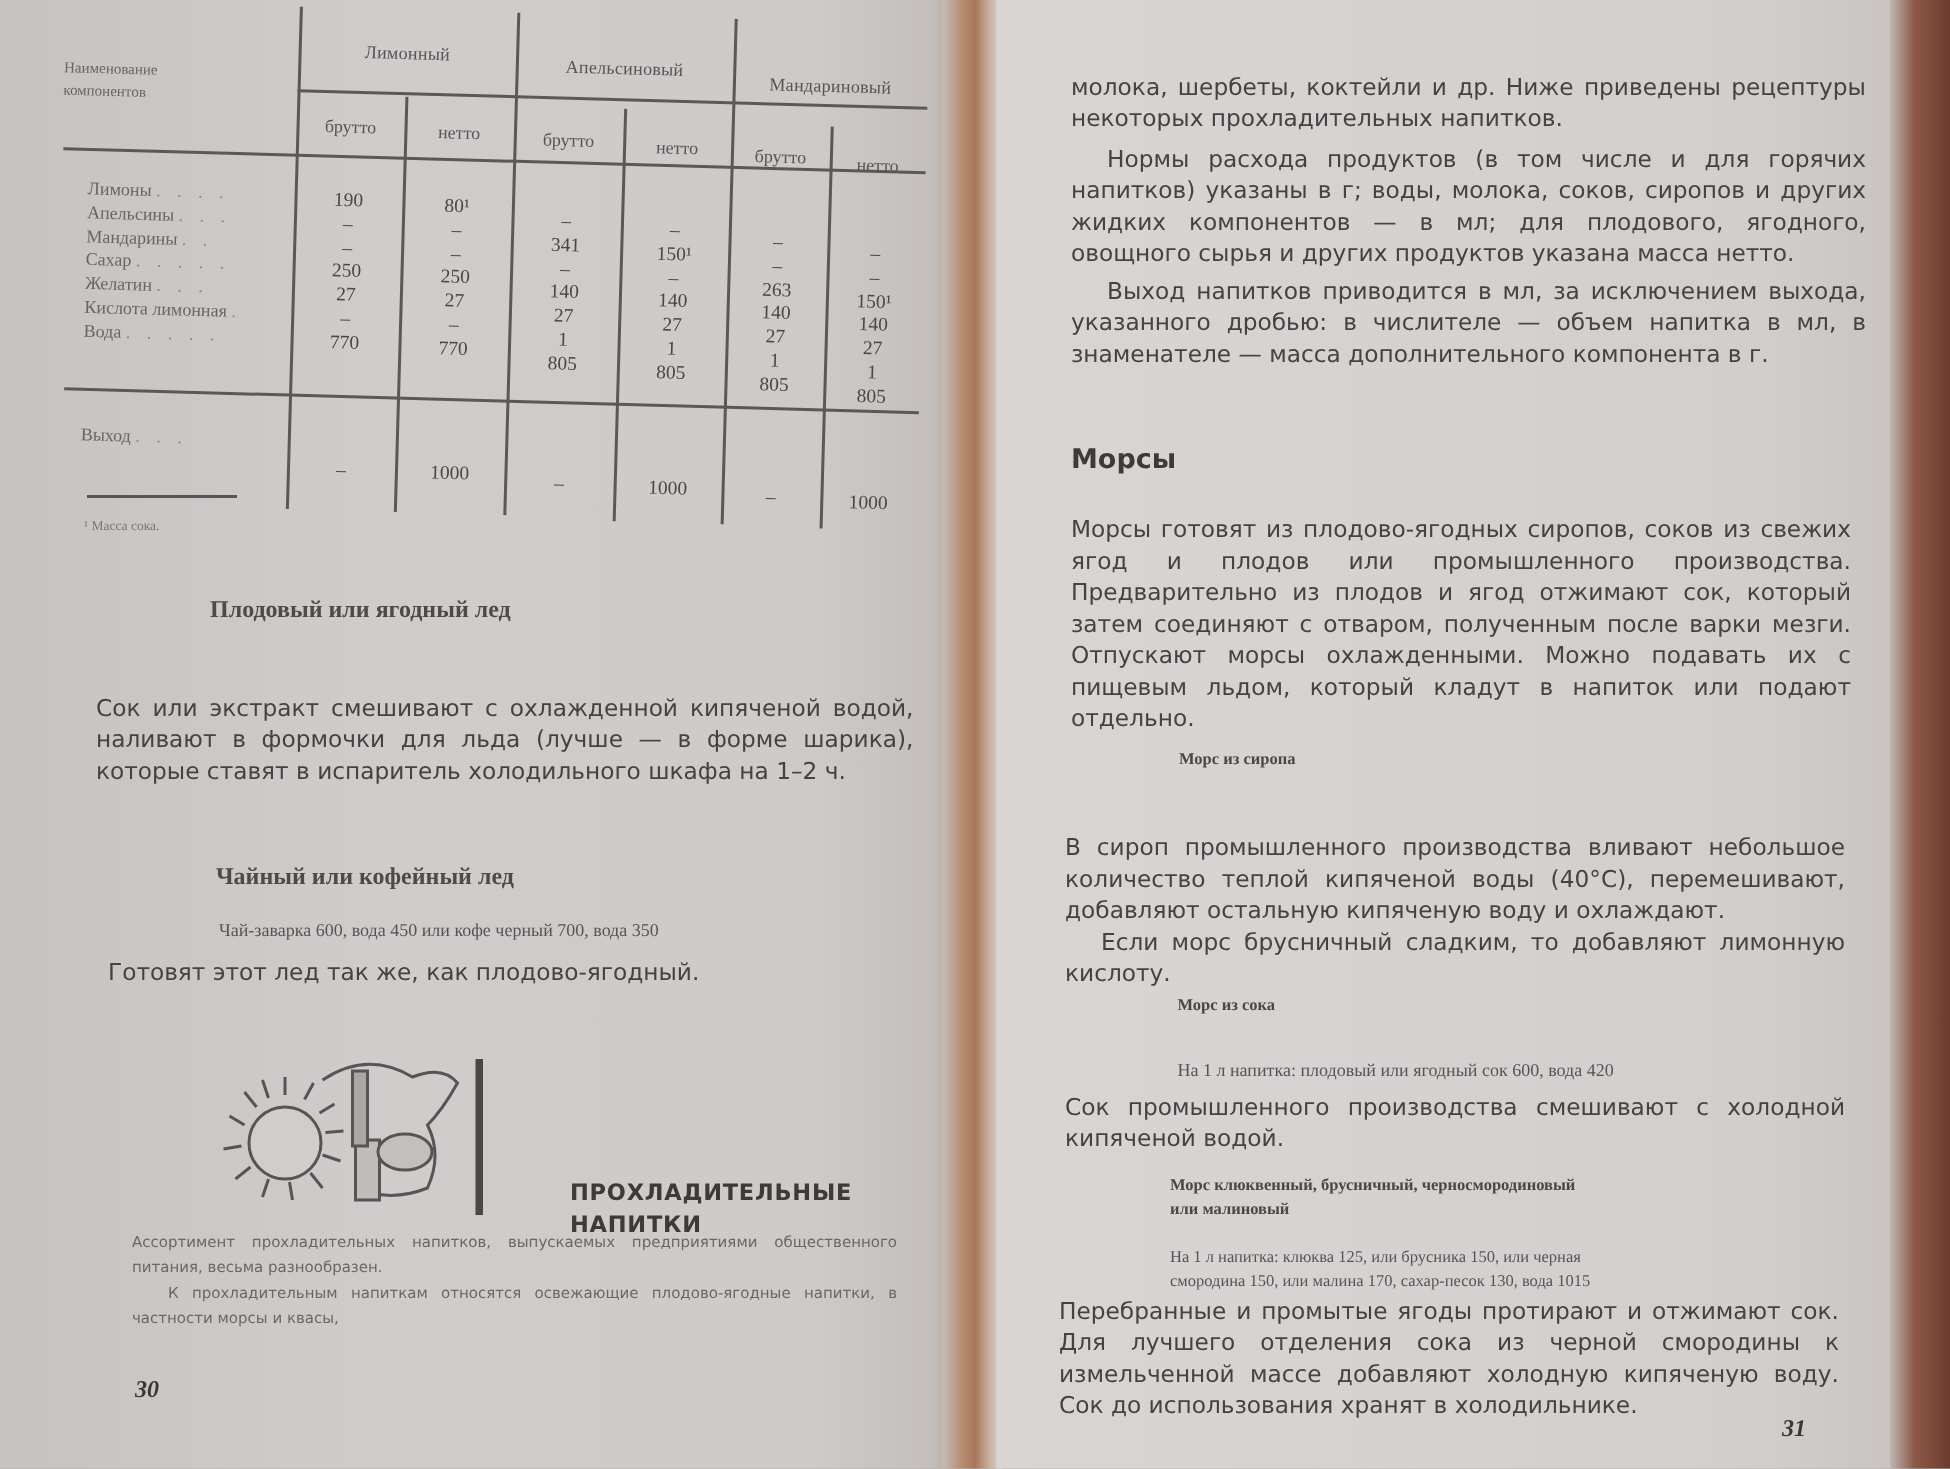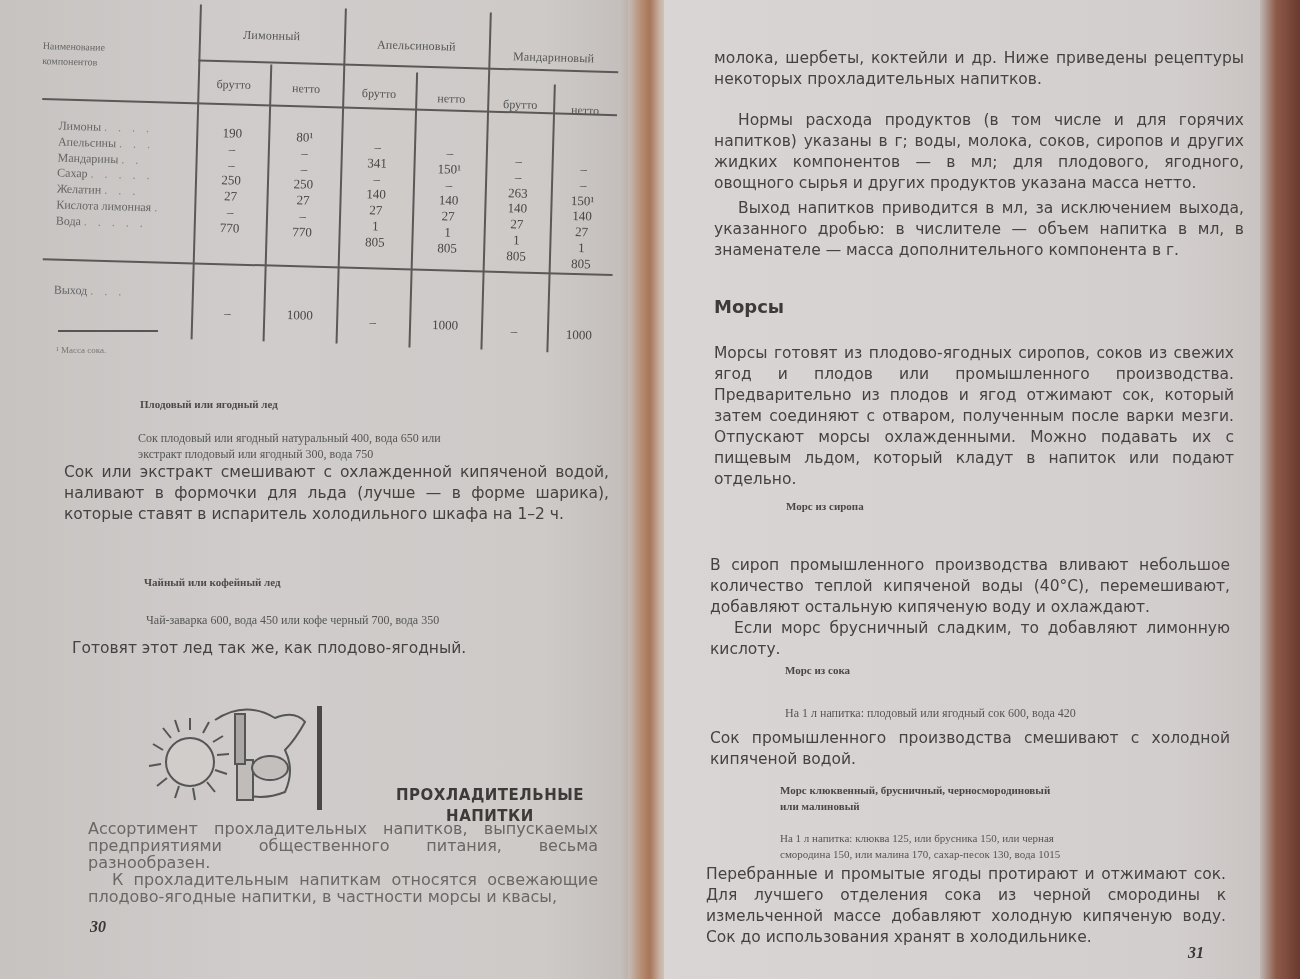--- a/index.html
+++ b/index.html
@@ -44,31 +44,31 @@
   .tbl .rowlabels { position: absolute; left: 22px; top: 118px; line-height: 15.8px; font-size: 12px; color: #666; }
   .tbl .rowlabels div { white-space: nowrap; }
   .tbl .rowlabels .dots { color: #888; letter-spacing: 4px; }
   .tbl .col { position: absolute; top: 120px; text-align: center; line-height: 15.8px; font-size: 13px; }
   .tbl .vyhod { position: absolute; top: 300px; font-size: 13px; text-align: center; }
   .tbl .comp-hdr { position: absolute; left: 4px; top: 38px; font-size: 10px; line-height: 15px; color: #666; }
   .footnote-rule { position: absolute; left: 58px; top: 330px; width: 100px; height: 1.5px; background: #555; }
   .footnote { position: absolute; left: 56px; top: 345px; font-size: 9px; color: #777; }
 
   
-  .recipe-title { position: absolute; font-size: 11px; font-weight: bold; color: #4d4a4a; }
+  .recipe-title { position: absolute; font-size: 16px; font-weight: bold; color: #4d4a4a; }
   .recipe-ingr { position: absolute; font-size: 12px; color: #555; line-height: 16px; text-align: justify; }
   .body-text { position: absolute; font-family: "DejaVu Sans", "Liberation Sans", sans-serif; font-size: 15.5px; line-height: 21px; color: #454242; text-align: justify; }
   .body-text .indent { text-indent: 24px; }
   .body-text p { margin: 0; }
 
   .illustration { position: absolute; left: 145px; top: 700px; width: 180px; height: 112px; }
   .chapter-title {
     position: absolute; left: 380px; top: 785px; width: 220px;
     font-family: "DejaVu Sans", "Liberation Sans", sans-serif;
-    font-weight: bold; font-size: 15px; line-height: 21px; text-align: center; color: #3d3a3a; letter-spacing: 0.5px;
+    font-weight: bold; font-size: 15px; line-height: 21px; text-align: left; color: #3d3a3a; letter-spacing: 0.5px;
   }
   .page-num { position: absolute; font-style: italic; font-weight: bold; font-size: 16px; color: #3a3737; }
 
   
   .section-title {
     position: absolute; left: 714px; top: 296px; font-family: "DejaVu Sans", "Liberation Sans", sans-serif;
     font-weight: bold; font-size: 18px; color: #3d3a3a;
   }
   .subtitle { position: absolute; font-size: 11px; font-weight: bold; color: #4a4747; }
 </style>
@@ -180,24 +180,20 @@
       <div class="vyhod" style="left:305px;width:73px;top:305px">–</div>
       <div class="vyhod" style="left:378px;width:72px;top:306px">1000</div>
       <div class="vyhod" style="left:450px;width:66px;top:310px">–</div>
       <div class="vyhod" style="left:516px;width:64px;top:312px">1000</div>
     </div>
 
     <div class="footnote-rule"></div>
     <div class="footnote">¹ Масса сока.</div>
 
     <div class="recipe-title" style="left:140px;top:398px">Плодовый или ягодный лед</div>
-    <div class="recipe-ingr" style="left:138px;top:430px;width:470px">
-      <div>Сок плодовый или ягодный натуральный 400, вода 650 или</div>
-      <div>экстракт плодовый или ягодный 300, вода 750</div>
-    </div>
     <div class="body-text" style="left:64px;top:462px;width:545px">
       <p>Сок или экстракт смешивают с охлажденной кипяченой водой, наливают в формочки для льда (лучше — в форме шарика), которые ставят в испаритель холодильного шкафа на 1–2 ч.</p>
     </div>
 
     <div class="recipe-title" style="left:144px;top:576px">Чайный или кофейный лед</div>
     <div class="recipe-ingr" style="left:146px;top:612px;width:462px">
       <div>Чай-заварка 600, вода 450 или кофе черный 700, вода 350</div>
     </div>
     <div class="body-text" style="left:72px;top:638px;width:540px">
       <p>Готовят этот лед так же, как плодово-ягодный.</p>
@@ -213,35 +209,35 @@
         <ellipse cx="125" cy="68" rx="18" ry="12" fill="#c2bfbd"></ellipse>
       </g>
       <rect x="172" y="6" width="5" height="104" fill="#4a4747"></rect>
     </svg>
 
     <div class="chapter-title">
       <div>ПРОХЛАДИТЕЛЬНЫЕ</div>
       <div>НАПИТКИ</div>
     </div>
 
-    <div class="body-text" style="left:88px;top:820px;width:510px;font-size:16px;line-height:17px;color:#6a6766">
+    <div class="body-text" style="left:88px;top:820px;width:510px;font-size:10px;line-height:17px;color:#6a6766">
       <p>Ассортимент прохладительных напитков, выпускаемых предприятиями общественного питания, весьма разнообразен.</p>
       <p class="indent">К прохладительным напиткам относятся освежающие плодово-ягодные напитки, в частности морсы и квасы,</p>
     </div>
 
     <div class="page-num" style="left:90px;top:918px">30</div>
   </div>
 
   <div class="gutter"></div>
 
   <div class="page page-right"></div>
 
   <div class="body-text" style="left:714px;top:48px;width:530px">
     <p>молока, шербеты, коктейли и др. Ниже приведены рецептуры некоторых прохладительных напитков.</p>
-    <p class="indent" style="margin-top:20px">Нормы расхода продуктов (в том числе и для горячих напитков) указаны в г; воды, молока, соков, сиропов и других жидких компонентов — в мл; для плодового, ягодного, овощного сырья и других продуктов указана масса нетто.</p>
+    <p class="indent" style="margin-top:6px">Нормы расхода продуктов (в том числе и для горячих напитков) указаны в г; воды, молока, соков, сиропов и других жидких компонентов — в мл; для плодового, ягодного, овощного сырья и других продуктов указана масса нетто.</p>
     <p class="indent" style="margin-top:4px">Выход напитков приводится в мл, за исключением выхода, указанного дробью: в числителе — объем напитка в мл, в знаменателе — масса дополнительного компонента в г.</p>
   </div>
 
   <div class="section-title">Морсы</div>
 
   <div class="body-text" style="left:714px;top:343px;width:520px">
     <p>Морсы готовят из плодово-ягодных сиропов, соков из свежих ягод и плодов или промышленного производства. Предварительно из плодов и ягод отжимают сок, который затем соединяют с отваром, полученным после варки мезги. Отпускают морсы охлажденными. Можно подавать их с пищевым льдом, который кладут в напиток или подают отдельно.</p>
   </div>
 
   <div class="subtitle" style="left:786px;top:500px">Морс из сиропа</div>

